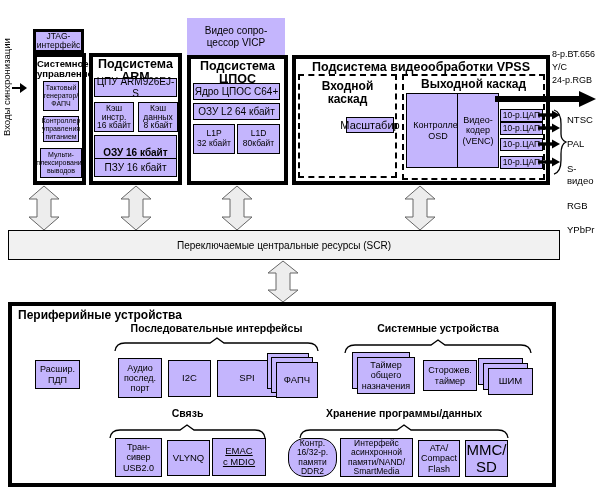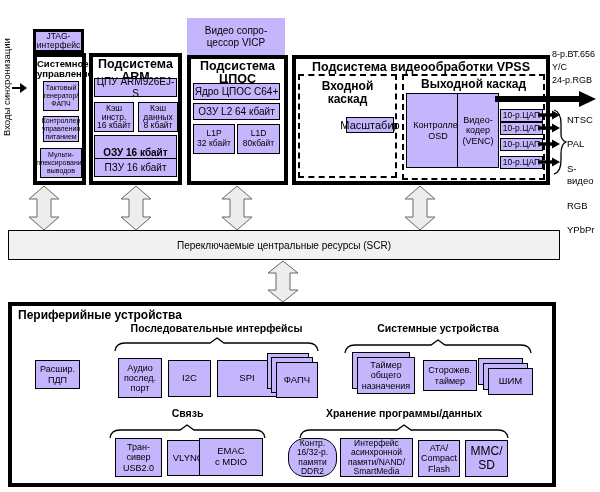--- a/index.html
+++ b/index.html
@@ -189,28 +189,28 @@
   <div class="abs blk" style="left:411px;top:54px;width:54px;height:31px;font-size:9px;">Сторожев.
 таймер</div>
   <div class="abs blk" style="left:466px;top:52px;width:45px;height:27px;"></div>
   <div class="abs blk" style="left:471px;top:57px;width:45px;height:27px;"></div>
   <div class="abs blk" style="left:476px;top:62px;width:45px;height:27px;font-size:9.5px;">ШИМ</div>
 
   <div class="abs blk" style="left:103px;top:132px;width:47px;height:39px;font-size:9px;">Тран-
 сивер
 USB2.0</div>
   <div class="abs blk" style="left:155px;top:134px;width:43px;height:36px;font-size:9.5px;">VLYNQ</div>
-  <div class="abs blk" style="left:187px;top:132px;width:64px;height:38px;font-size:9.5px;">EMAC
+  <div class="abs blk" style="left:200px;top:132px;width:54px;height:38px;font-size:9.5px;text-decoration:underline;">EMAC
 с MDIO</div>
   <div class="abs blk" style="left:276px;top:132px;width:49px;height:39px;font-size:8.5px;line-height:1.08;border-radius:17px;">Контр.
 16/32-р.
 памяти
 DDR2</div>
   <div class="abs blk" style="left:328px;top:132px;width:73px;height:39px;font-size:8.5px;line-height:1.08;">Интерфейс
 асинхронной
 памяти/NAND/
 SmartMedia</div>
   <div class="abs blk" style="left:406px;top:134px;width:42px;height:37px;font-size:9px;">ATA/
 Compact
 Flash</div>
-  <div class="abs blk" style="left:453px;top:134px;width:43px;height:37px;font-size:12px;">MMC/
+  <div class="abs blk" style="left:453px;top:134px;width:43px;height:37px;font-size:15px;">MMC/
 SD</div>
 </div>
 
 </body></html>

